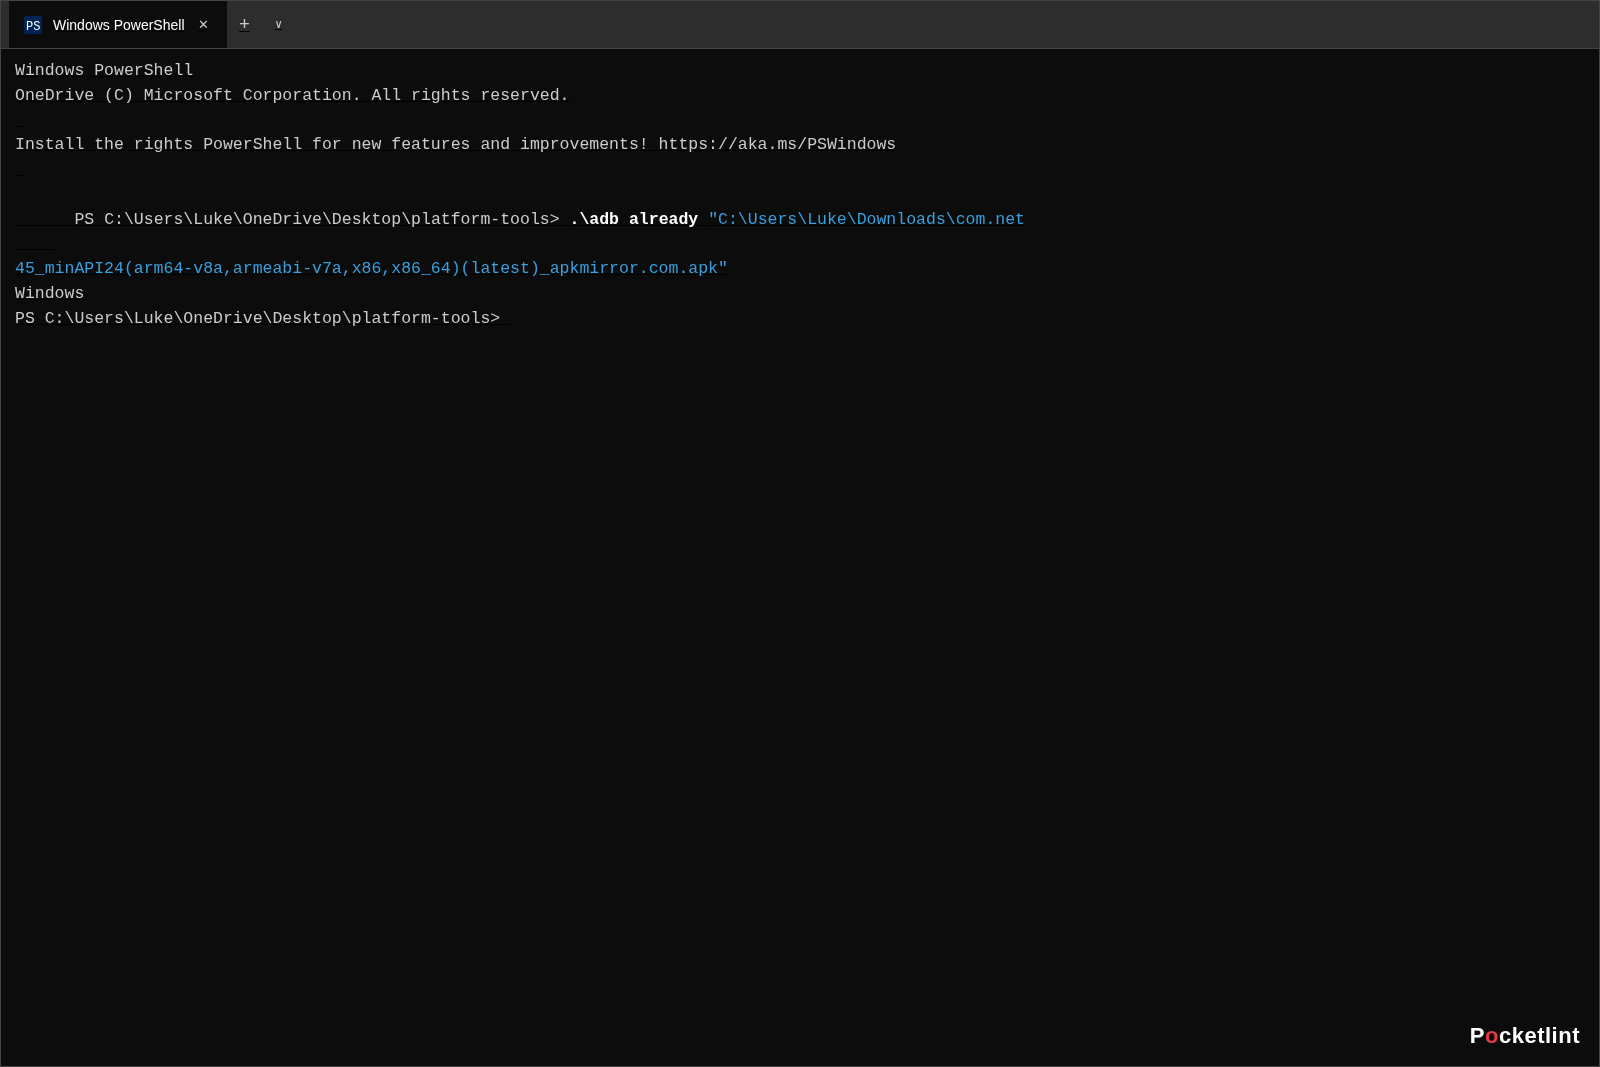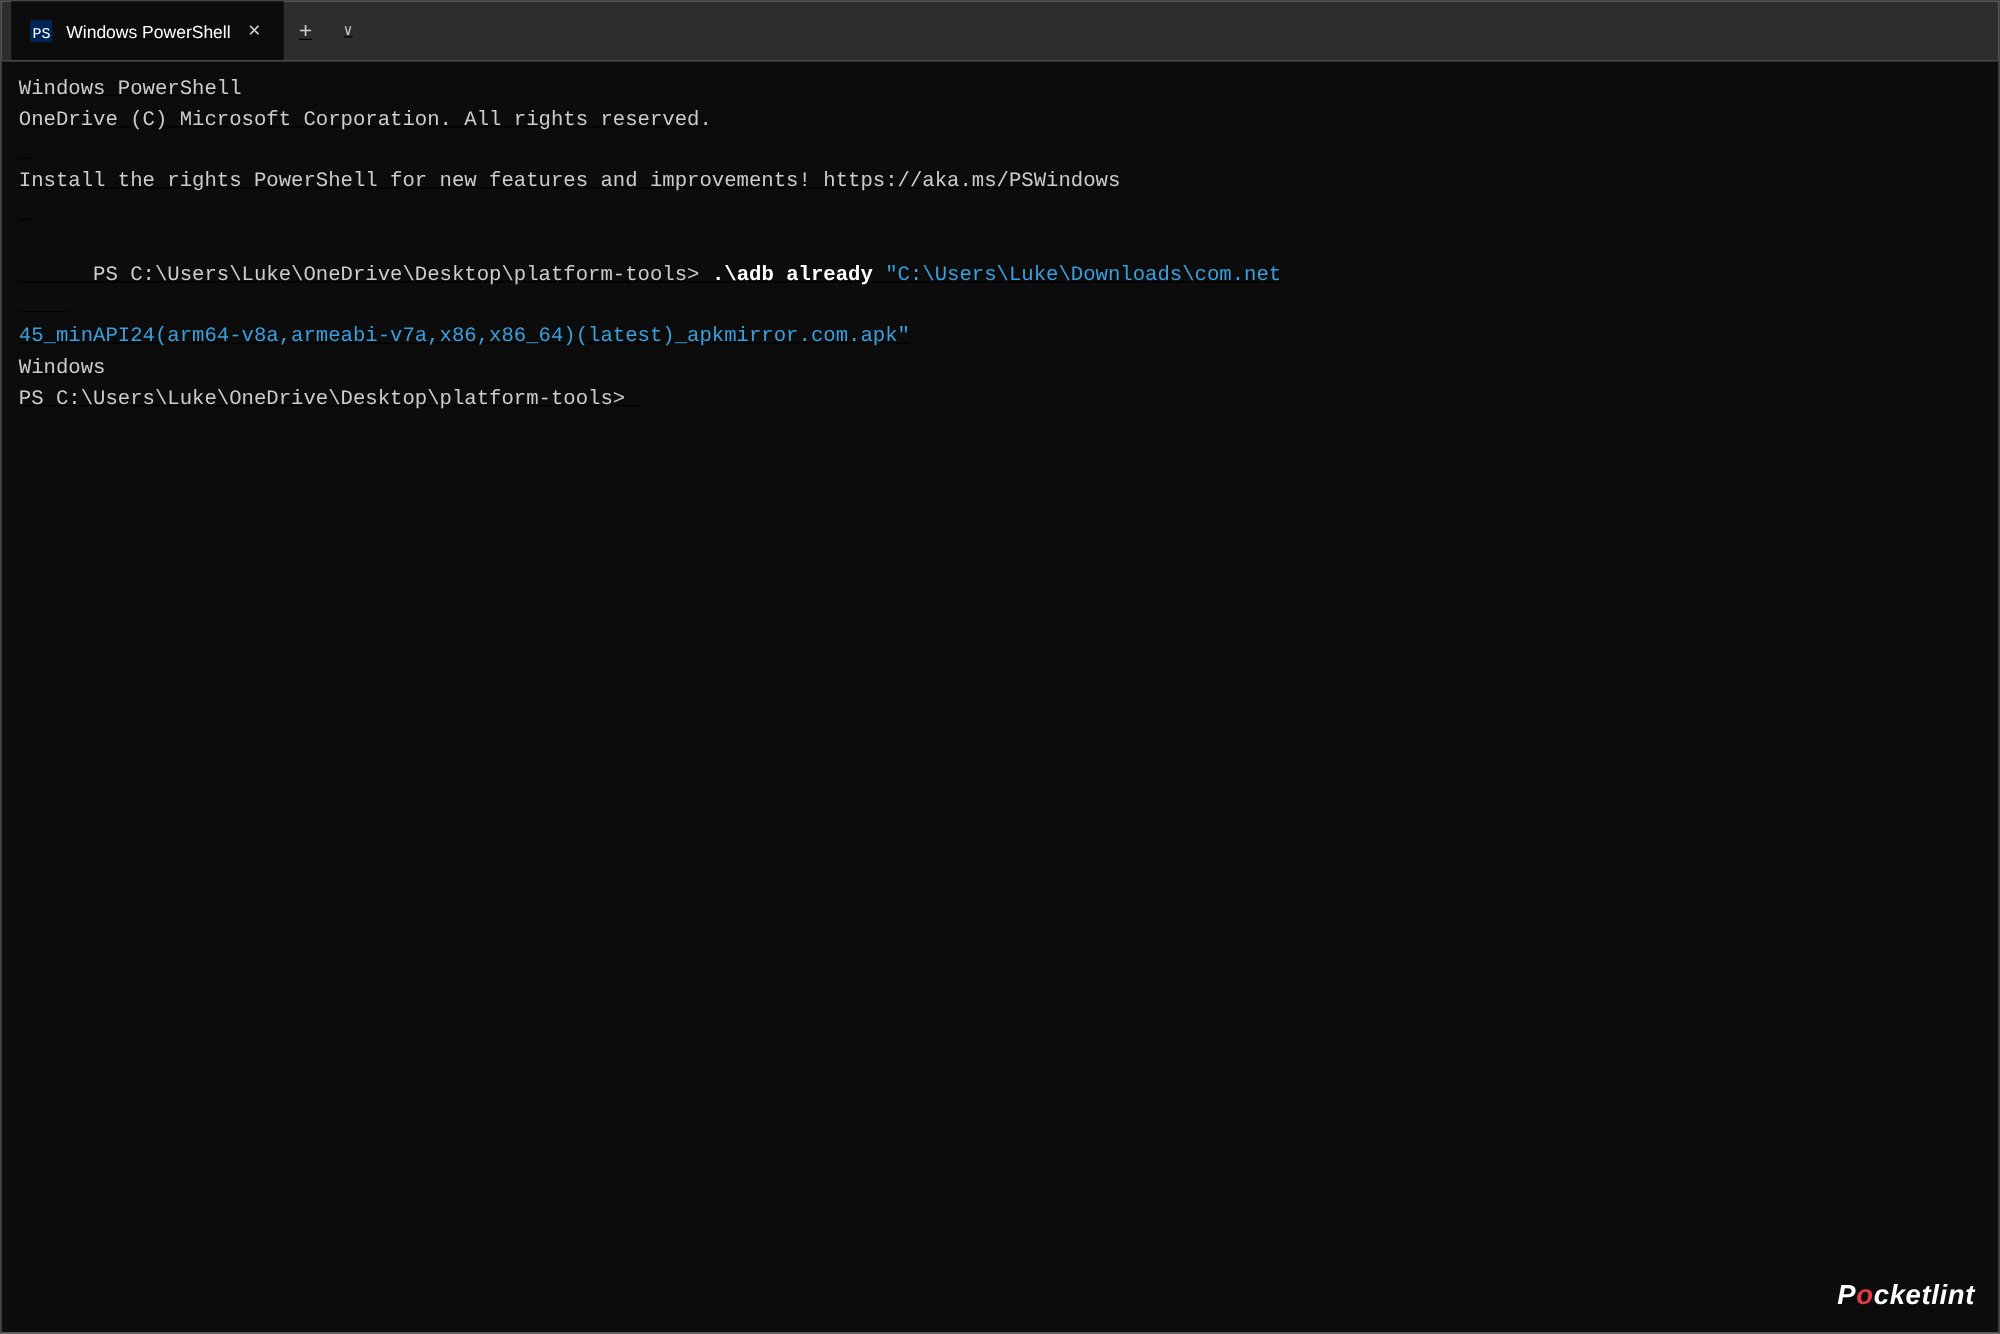--- a/index.html
+++ b/index.html
@@ -14,21 +14,21 @@
       background: #1a1a1a;
       font-family: 'Courier New', Courier, monospace;
       overflow: hidden;
     }
 
     .window {
       width: 100%;
       height: 100%;
       display: flex;
       flex-direction: column;
-      background: #ffffff;
+      background: #f9a8d4;
       border: 1px solid #444;
       text-decoration: underline;
     }
 
     .title-bar {
       background: #2d2d2d;
       height: 48px;
       display: flex;
       align-items: center;
       padding: 0 0 0 8px;
@@ -121,21 +121,20 @@
 
     .watermark {
       position: absolute;
       bottom: 18px;
       right: 20px;
       font-family: 'Segoe UI', Arial, sans-serif;
       font-size: 22px;
       color: #ffffff;
       font-weight: 600;
       letter-spacing: 0.5px;
-      font-style: italic;
     }
 
     .watermark .dot {
       color: #e63946;
     }
   </style>
 </head>
 <body>
 
 <div class="window">

